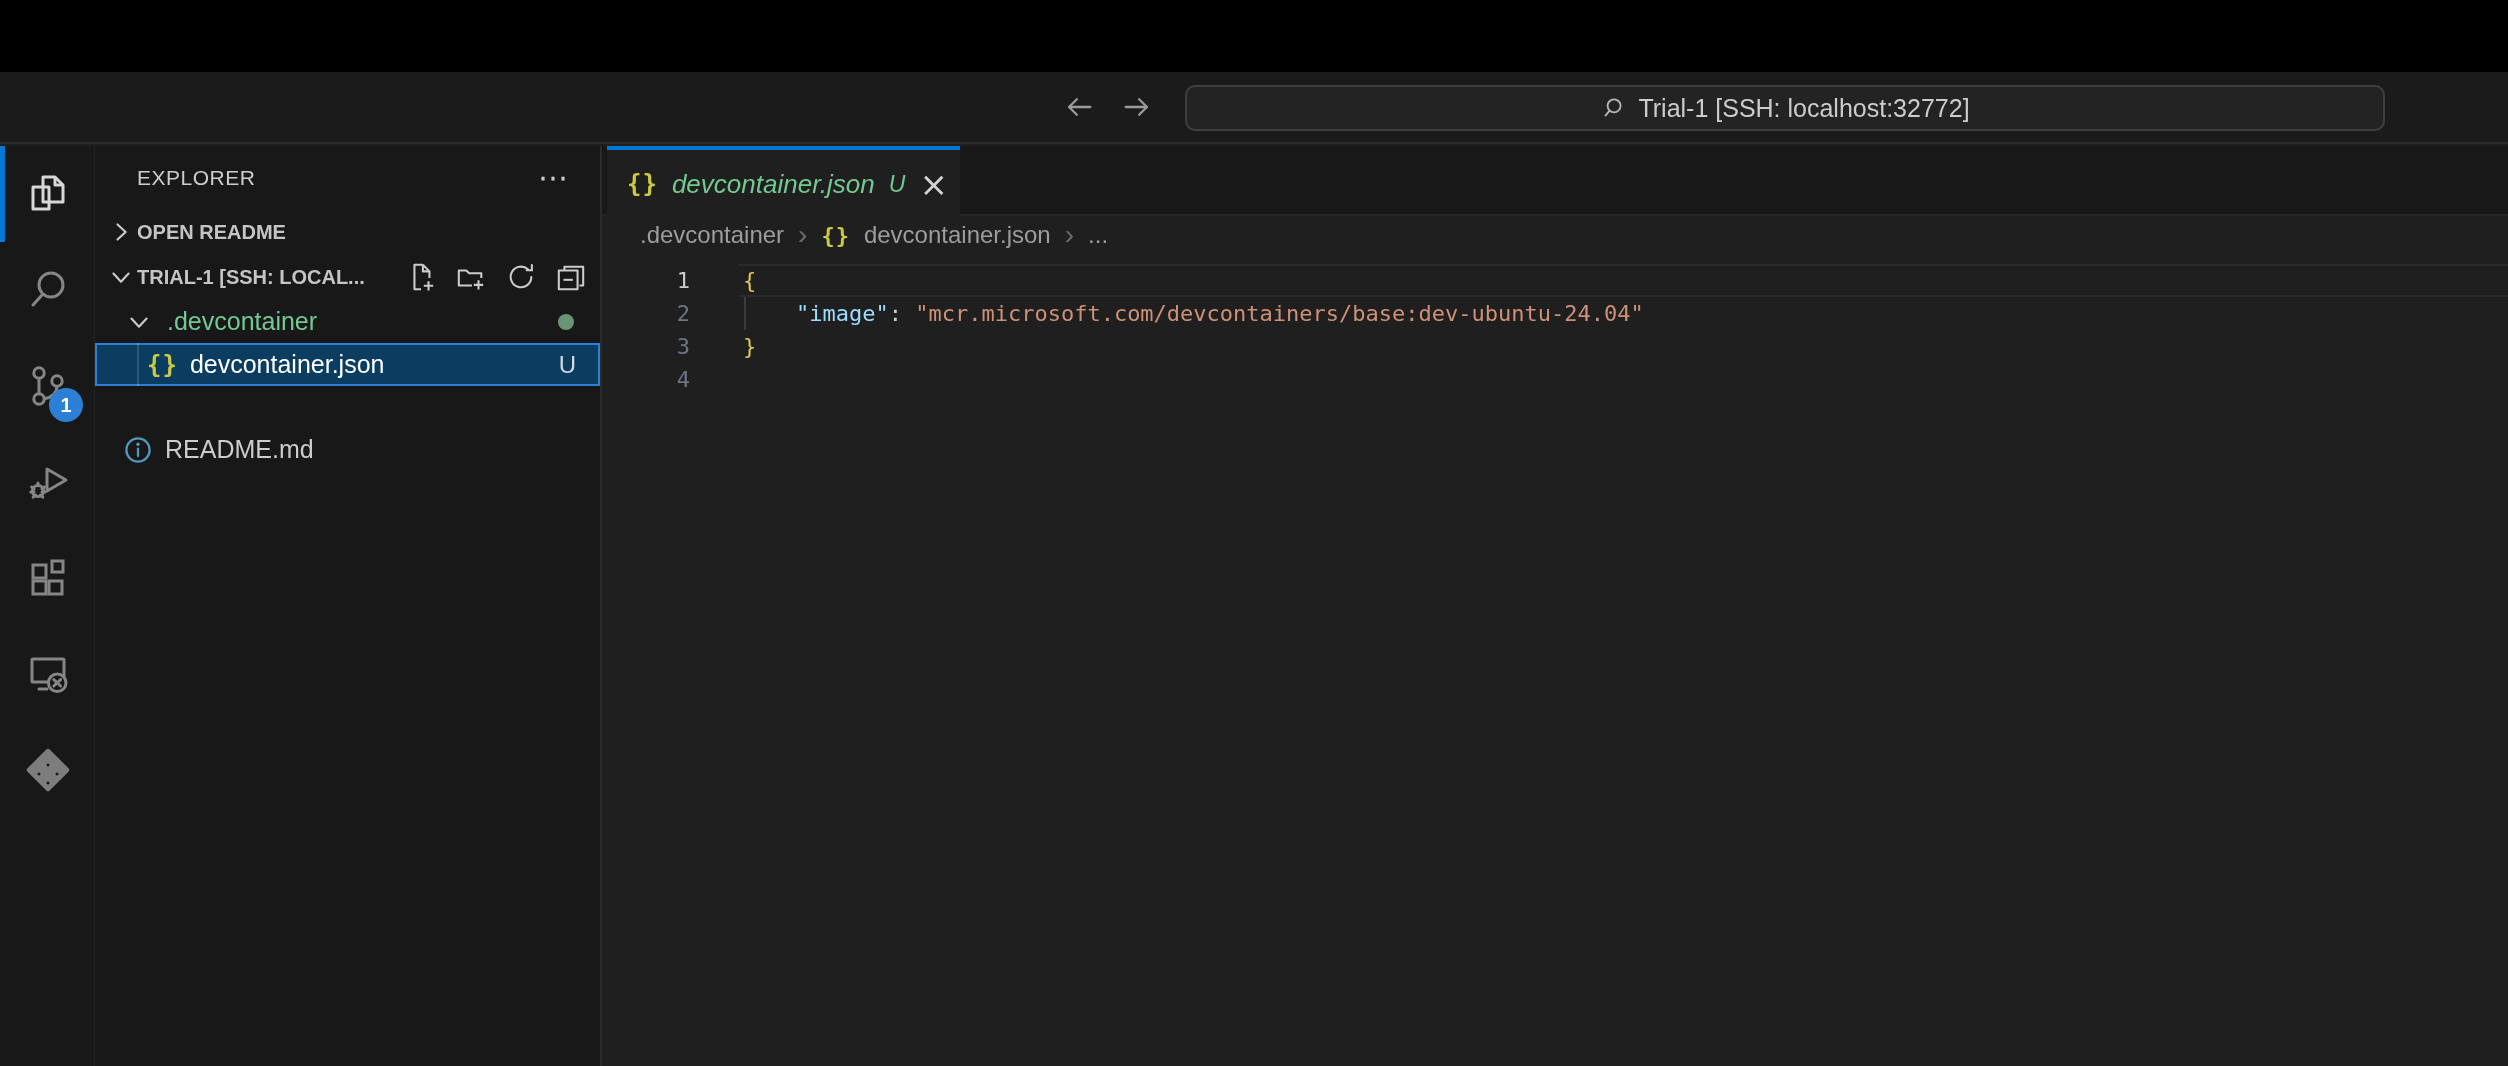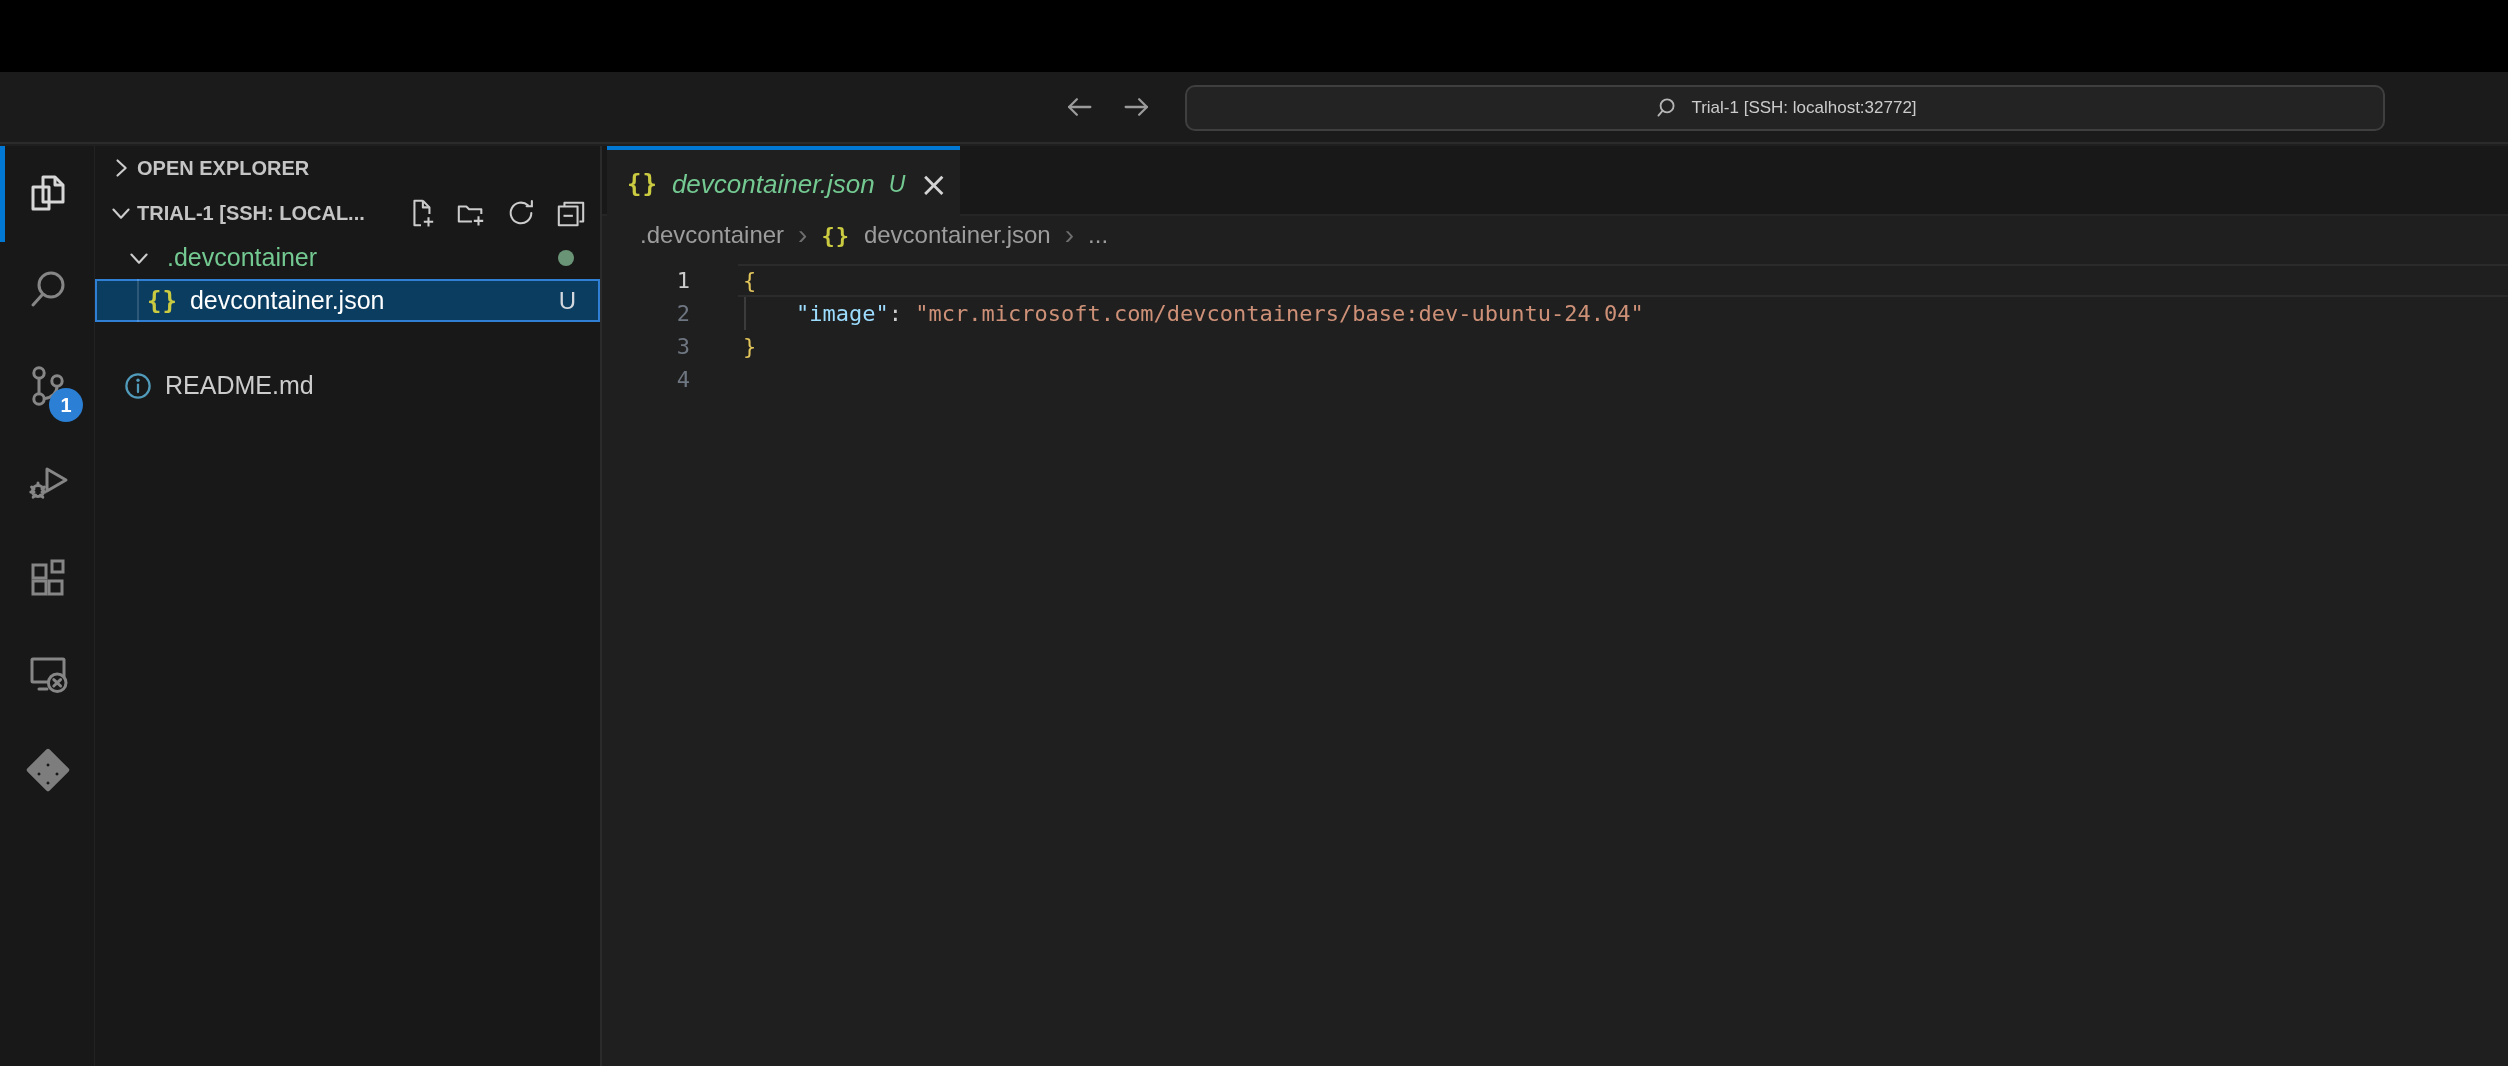--- a/index.html
+++ b/index.html
@@ -8,21 +8,21 @@
   #root { position:relative; width:2508px; height:1066px; background:#1f1f1f; }
 
   
   .black-strip { position:absolute; left:0; top:0; width:100%; height:72px; background:#000; }
   .titlebar { position:absolute; left:0; top:72px; width:100%; height:72px; background:#1b1b1b; border-bottom:2px solid #2b2b2b; }
   .nav-arrows { position:absolute; left:1062px; top:0; height:70px; display:flex; align-items:center; gap:24px; }
   .nav-arrow { width:34px; height:34px; color:#9b9b9b; }
   .nav-arrow svg { width:100%; height:100%; }
   .command-center { position:absolute; left:1185px; top:13px; width:1200px; height:46px; background:#232323;
     border:2px solid #3f3f3f; border-radius:10px; display:flex; align-items:center; justify-content:center;
-    gap:12px; color:#cccccc; font-size:17px; }
+    gap:12px; color:#cccccc; font-size:25px; }
   .command-center .mag { width:26px; height:26px; color:#b5b5b5; }
 
   
   .main { position:absolute; left:0; top:146px; width:2508px; height:920px; display:flex; }
 
   
   .activitybar { width:95px; background:#181818; flex:none; border-right:1px solid #222; }
   .ab-item { position:relative; width:95px; height:96px; display:flex; align-items:center; justify-content:center; color:#868686; cursor:pointer; }
   .ab-item.active { color:#d7d7d7; }
   .ab-item.active::before { content:""; position:absolute; left:0; top:0; bottom:0; width:5px; background:#0078d4; }
@@ -168,28 +168,32 @@
           <path fill="#7d7d7d" stroke="#7d7d7d" stroke-width="2.4" stroke-linejoin="round" fill-rule="evenodd" d="M12 2.6 21.4 12 12 21.4 2.6 12 Z
                M12 6.9 14.6 9.5 12 12.1 9.4 9.5 Z
                M16.5 11.4 19.1 14 16.5 16.6 13.9 14 Z
                M12 15.9 14.6 18.5 12 21.1 9.4 18.5 Z
                M7.5 11.4 10.1 14 7.5 16.6 4.9 14 Z"></path>
         </svg>
       </div>
     </div>
 
     <div class="sidebar">
+      <div class="sb-header">
+        <span class="sb-title">EXPLORER</span>
+        <span class="sb-more">⋯</span>
+      </div>
 
       <div class="section-row">
         <span class="twisty">
           <svg viewBox="0 0 24 24" fill="none" stroke="currentColor" stroke-width="1.8" stroke-linecap="round" stroke-linejoin="round">
               <path d="M9 5.5 16 12l-7 6.5"></path>
             </svg>
         </span>
-        <span class="section-label">OPEN EXPLORER</span>
+        <span class="section-label">OPEN README</span>
       </div>
 
       <div class="section-row workspace">
         <span class="twisty">
           <svg viewBox="0 0 24 24" fill="none" stroke="currentColor" stroke-width="1.8" stroke-linecap="round" stroke-linejoin="round">
               <path d="M5.5 9 12 16l6.5-7"></path>
             </svg>
         </span>
         <span class="section-label">TRIAL-1 [SSH: LOCAL...</span>
         <span class="section-actions">

